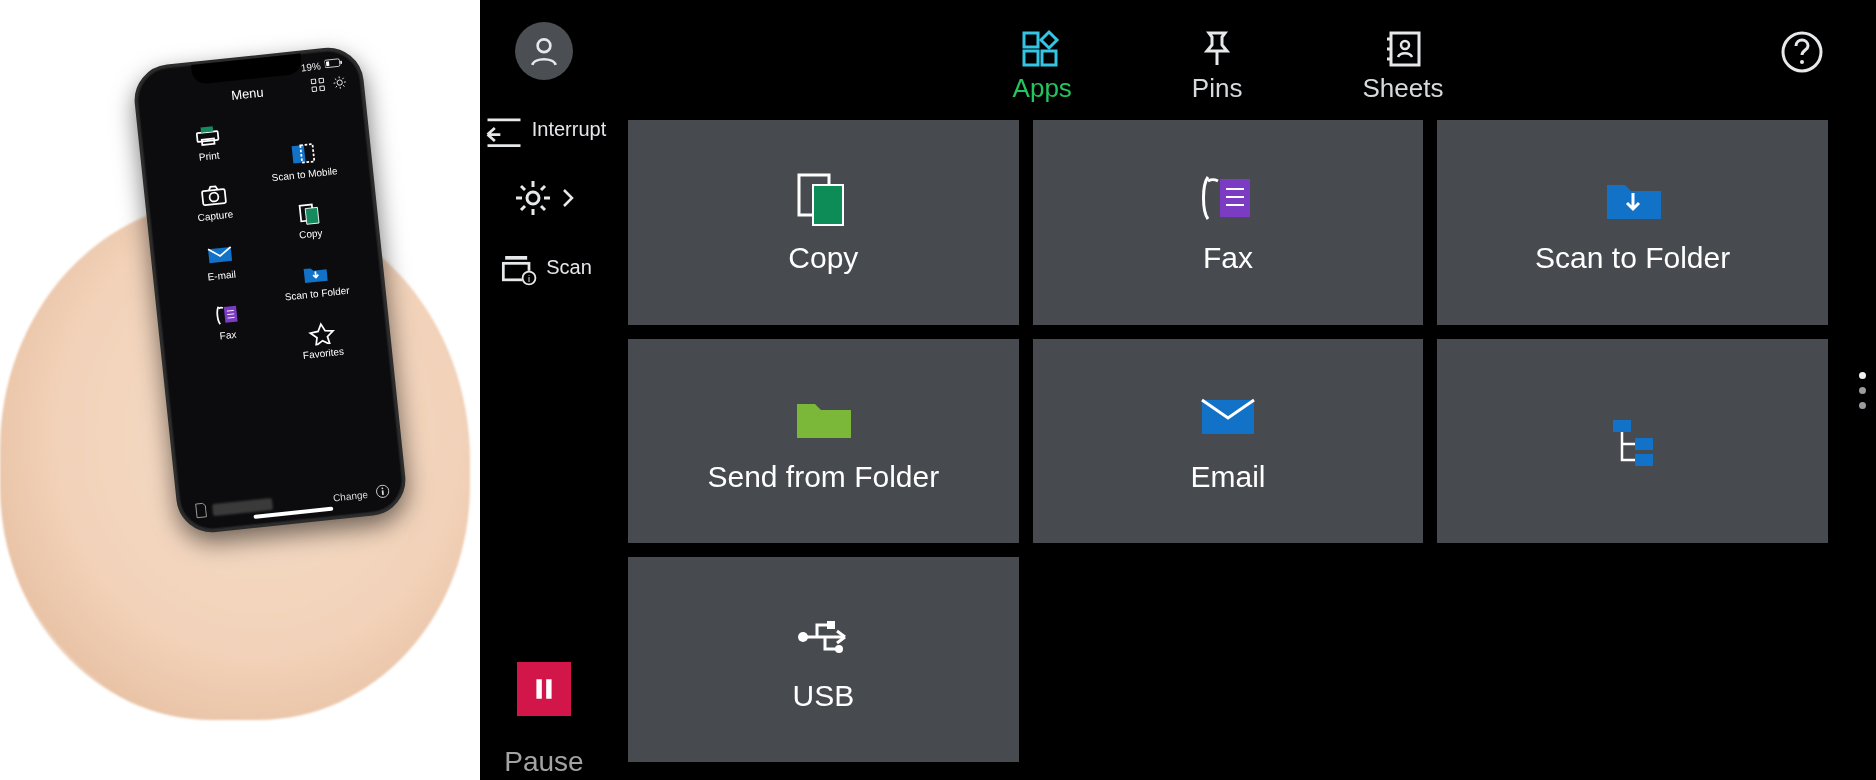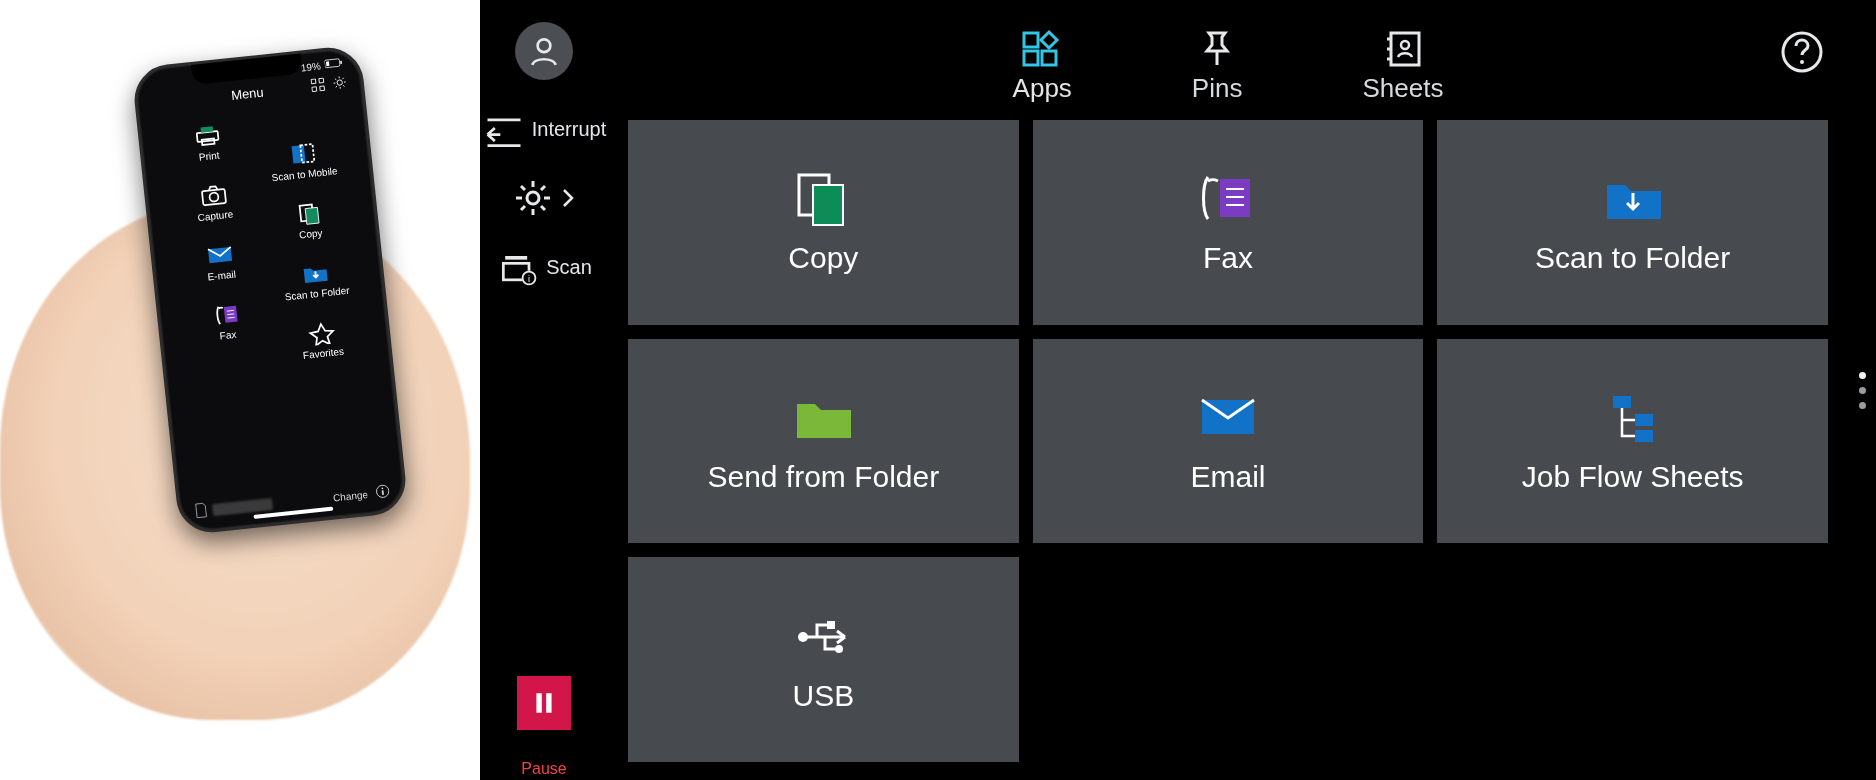--- a/index.html
+++ b/index.html
@@ -146,21 +146,21 @@
   .sidebar .settings-row{
     display:flex; align-items:center; gap:8px;
   }
   .sidebar .settings-row svg{ width:40px; height:40px;}
   .sidebar .settings-row .chev{ width:14px;height:20px;}
   .sidebar .pause-btn{
     width:54px;height:54px;background:#d2164a;
     display:flex;align-items:center;justify-content:center;
     margin-top:auto;
   }
-  .sidebar .pause-label{ font-size:16px; color:#ef4444; margin-bottom:2px;}
+  .sidebar .pause-label{ font-size:28px; color:#a3a3a3; margin-bottom:2px;}
   .sidebar .spacer{flex:1;}
 
   .main {
     flex:1;
     display:flex;
     flex-direction:column;
     padding-top:8px;
   }
   .topnav{
     display:flex;
@@ -168,21 +168,21 @@
     gap:120px;
     align-items:flex-end;
     position:relative;
     height:96px;
   }
   .topnav .tab{
     display:flex;flex-direction:column;align-items:center;gap:4px;
     font-size:26px;
   }
   .topnav .tab svg{ width:48px; height:40px;}
-  .topnav .tab.active{ color:#e5e5e5;}
+  .topnav .tab.active{ color:#22c55e;}
   .topnav .help{
     position:absolute; right:24px; top:22px;
     width:44px;height:44px;
   }
   .app-grid{
     flex:1;
     display:grid;
     grid-template-columns:repeat(3,1fr);
     grid-template-rows:repeat(3,1fr);
     gap:14px;
@@ -482,21 +482,20 @@
           </svg>
         <span>Email</span>
       </div>
       <div class="app-tile">
         <svg viewBox="0 0 84 58">
             <rect x="22" y="8" width="18" height="12" fill="#1272c7"></rect>
             <rect x="44" y="26" width="18" height="12" fill="#1272c7"></rect>
             <rect x="44" y="42" width="18" height="12" fill="#1272c7"></rect>
             <path d="M31 20v28h13M31 32h13" stroke="#fff" stroke-width="2.5" fill="none"></path>
           </svg>
-        <span>Job Flow Sheets</span>
       </div>
       <div class="app-tile">
         <svg viewBox="0 0 84 58">
             <circle cx="22" cy="30" r="5" fill="#fff"></circle>
             <line x1="22" y1="30" x2="64" y2="30" stroke="#fff" stroke-width="3"></line>
             <path d="M64 30l-8-6M64 30l-8 6" stroke="#fff" stroke-width="3" fill="none"></path>
             <path d="M36 30v-12h12" stroke="#fff" stroke-width="3" fill="none"></path>
             <rect x="46" y="14" width="8" height="8" fill="#fff"></rect>
             <path d="M44 30v12h12" stroke="#fff" stroke-width="3" fill="none"></path>
             <circle cx="58" cy="42" r="4" fill="#fff"></circle>

